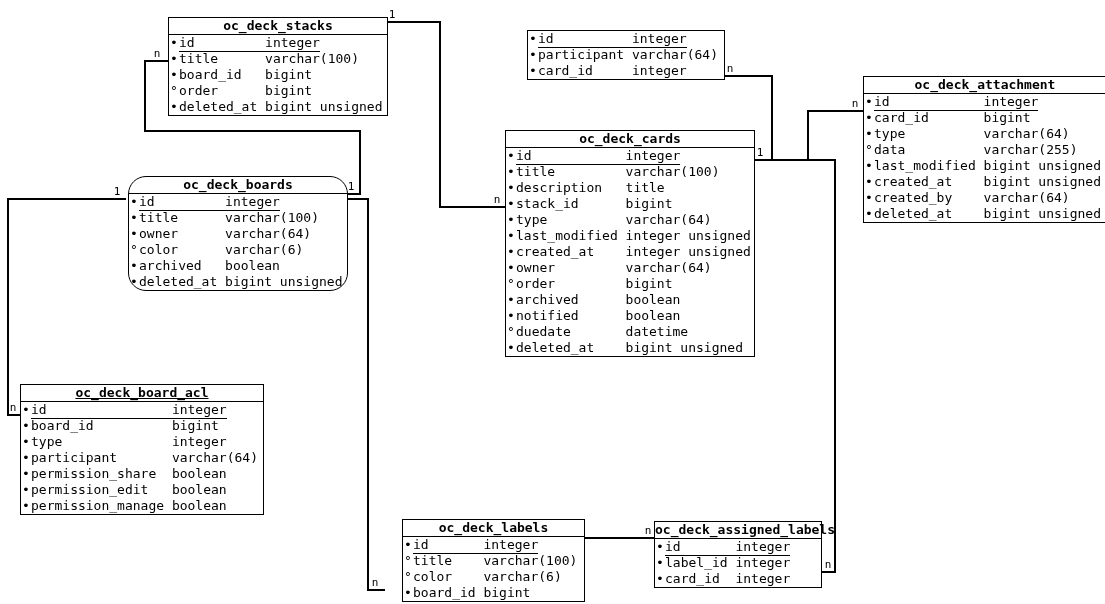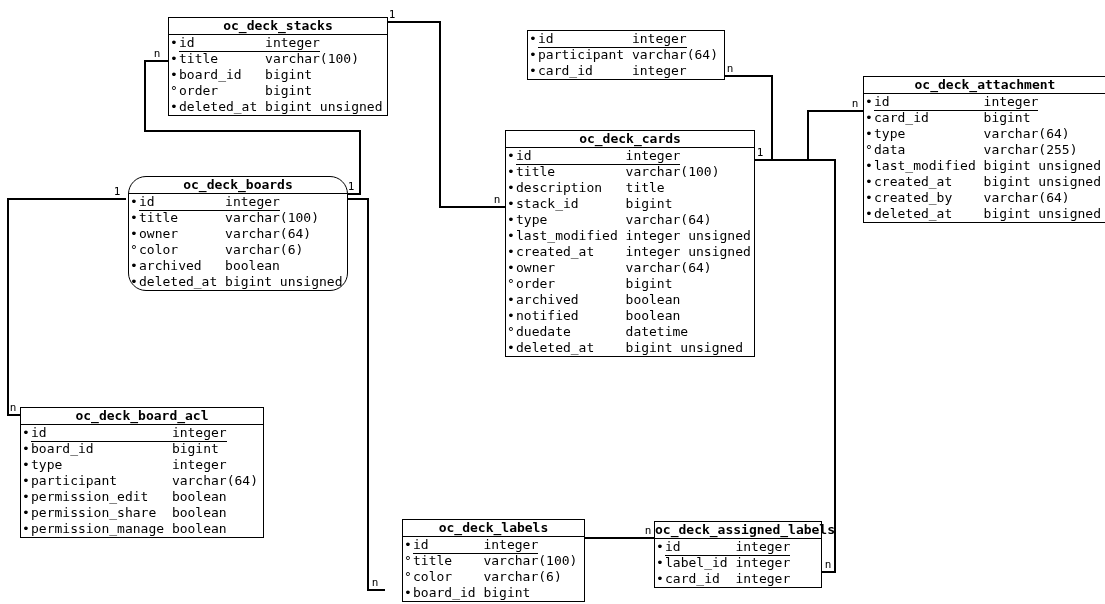--- a/index.html
+++ b/index.html
@@ -96,28 +96,28 @@
         <div class="erow"><span class="bullet">•</span><span class="colpair"><span class="cname" style="width: 14ch;">type</span><span class="ctype">varchar(64)</span></span></div>
         <div class="erow"><span class="bullet">•</span><span class="colpair"><span class="cname" style="width: 14ch;">last_modified</span><span class="ctype">integer unsigned</span></span></div>
         <div class="erow"><span class="bullet">•</span><span class="colpair"><span class="cname" style="width: 14ch;">created_at</span><span class="ctype">integer unsigned</span></span></div>
         <div class="erow"><span class="bullet">•</span><span class="colpair"><span class="cname" style="width: 14ch;">owner</span><span class="ctype">varchar(64)</span></span></div>
         <div class="erow"><span class="bullet">°</span><span class="colpair"><span class="cname" style="width: 14ch;">order</span><span class="ctype">bigint</span></span></div>
         <div class="erow"><span class="bullet">•</span><span class="colpair"><span class="cname" style="width: 14ch;">archived</span><span class="ctype">boolean</span></span></div>
         <div class="erow"><span class="bullet">•</span><span class="colpair"><span class="cname" style="width: 14ch;">notified</span><span class="ctype">boolean</span></span></div>
         <div class="erow"><span class="bullet">°</span><span class="colpair"><span class="cname" style="width: 14ch;">duedate</span><span class="ctype">datetime</span></span></div>
         <div class="erow"><span class="bullet">•</span><span class="colpair"><span class="cname" style="width: 14ch;">deleted_at</span><span class="ctype">bigint unsigned</span></span></div>
       </div>
-      <div class="entity" style="left: 20px; top: 407px; width: 242px;">
+      <div class="entity" style="left: 20px; top: 384px; width: 242px; text-decoration: underline;">
         <div class="etitle">oc_deck_board_acl</div>
         <div class="erow"><span class="bullet">•</span><span class="colpair pk"><span class="cname" style="width: 18ch;">id</span><span class="ctype">integer</span></span></div>
         <div class="erow"><span class="bullet">•</span><span class="colpair"><span class="cname" style="width: 18ch;">board_id</span><span class="ctype">bigint</span></span></div>
         <div class="erow"><span class="bullet">•</span><span class="colpair"><span class="cname" style="width: 18ch;">type</span><span class="ctype">integer</span></span></div>
         <div class="erow"><span class="bullet">•</span><span class="colpair"><span class="cname" style="width: 18ch;">participant</span><span class="ctype">varchar(64)</span></span></div>
+        <div class="erow"><span class="bullet">•</span><span class="colpair"><span class="cname" style="width: 18ch;">permission_share</span><span class="ctype">boolean</span></span></div>
         <div class="erow"><span class="bullet">•</span><span class="colpair"><span class="cname" style="width: 18ch;">permission_edit</span><span class="ctype">boolean</span></span></div>
-        <div class="erow"><span class="bullet">•</span><span class="colpair"><span class="cname" style="width: 18ch;">permission_share</span><span class="ctype">boolean</span></span></div>
         <div class="erow"><span class="bullet">•</span><span class="colpair"><span class="cname" style="width: 18ch;">permission_manage</span><span class="ctype">boolean</span></span></div>
       </div>
       <div class="entity" style="left: 389px; top: 519px; width: 181px; margin-left: 13px;">
         <div class="etitle">oc_deck_labels</div>
         <div class="erow"><span class="bullet">•</span><span class="colpair pk"><span class="cname" style="width: 9ch;">id</span><span class="ctype">integer</span></span></div>
         <div class="erow"><span class="bullet">°</span><span class="colpair"><span class="cname" style="width: 9ch;">title</span><span class="ctype">varchar(100)</span></span></div>
         <div class="erow"><span class="bullet">°</span><span class="colpair"><span class="cname" style="width: 9ch;">color</span><span class="ctype">varchar(6)</span></span></div>
         <div class="erow"><span class="bullet">•</span><span class="colpair"><span class="cname" style="width: 9ch;">board_id</span><span class="ctype">bigint</span></span></div>
       </div>
       <div class="entity" style="left: 654px; top: 521px; width: 166px;">

